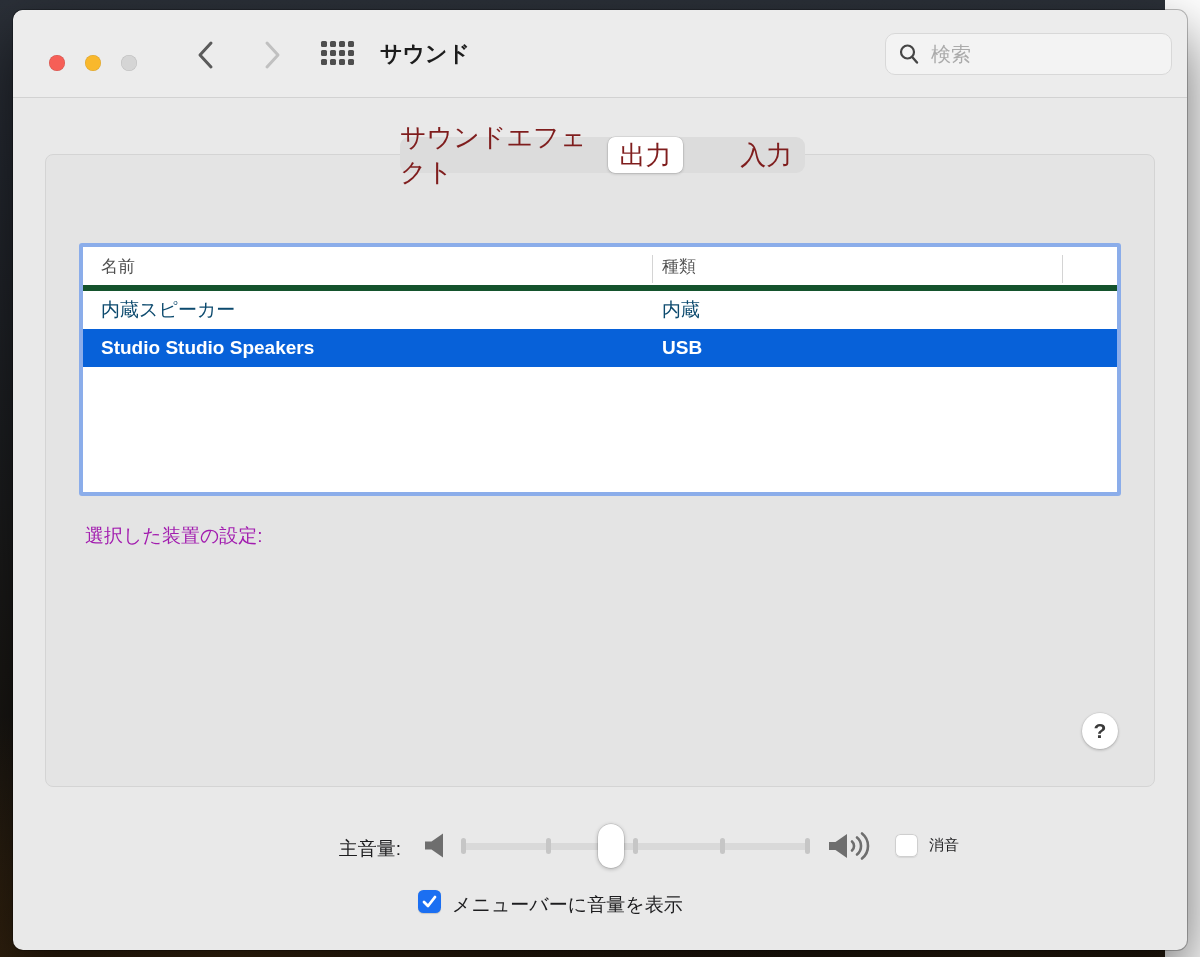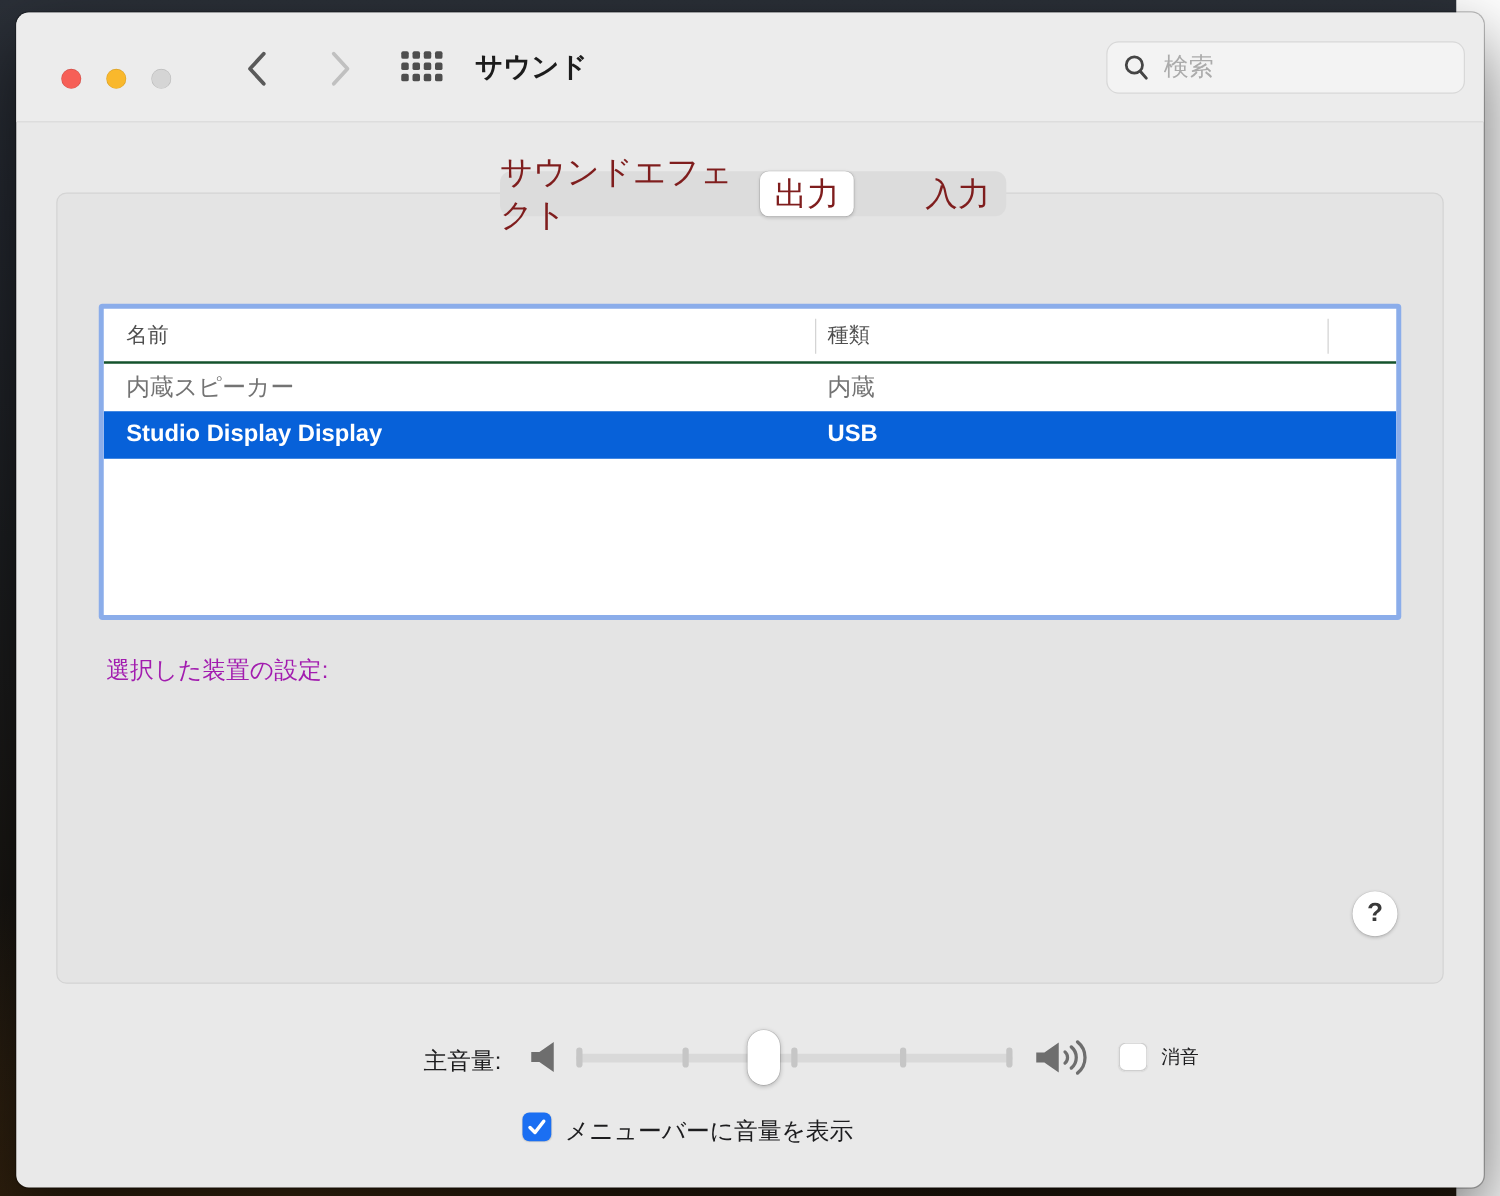--- a/index.html
+++ b/index.html
@@ -49,26 +49,26 @@
   .segment.selected{background:#ffffff;box-shadow:0 0 0 .5px rgba(0,0,0,.12),0 1px 3px rgba(0,0,0,.18);}
   .seg-0{width:233px;} .seg-1{width:85px;} .seg-2{width:87px;margin-left:44px;}
   
   .panel{position:absolute;left:32px;top:144px;width:1110px;height:633px;background:#e4e4e4;
     border:1px solid #d4d4d4;border-radius:8px;}
   .select-label{position:absolute;left:72px;top:194px;font-size:19px;font-weight:700;color:#1d1d1d;z-index:2;}
   
   .table-ring{position:absolute;left:66px;top:233px;width:1042px;height:253px;
     background:var(--focus-ring);border-radius:3px;padding:4px;z-index:2;}
   .device-table{width:100%;height:100%;background:#ffffff;position:relative;overflow:hidden;}
-  .thead{position:relative;height:44px;border-bottom:2px solid #14532d;}
+  .thead{position:relative;height:44px;border-bottom:6px solid #14532d;}
   .th-name{position:absolute;left:18px;top:50%;transform:translateY(-50%);font-size:17px;color:#4f4f4f;}
   .th-type{position:absolute;left:579px;top:50%;transform:translateY(-50%);font-size:17px;color:#4f4f4f;}
   .col-div{position:absolute;top:8px;width:1px;height:28px;background:#d4d4d4;}
   .col-div-1{left:569px;} .col-div-2{left:979px;}
-  .trow{position:relative;height:38px;font-size:19px;color:#737373;}
+  .trow{position:relative;height:38px;font-size:19px;color:#0c4a6e;}
   .trow .cell-name{position:absolute;left:18px;top:50%;transform:translateY(-50%);white-space:nowrap;}
   .trow .cell-type{position:absolute;left:579px;top:50%;transform:translateY(-50%);white-space:nowrap;}
   .trow.selected{background:var(--selection-blue);color:#ffffff;font-weight:600;}
   
   .settings-label{position:absolute;left:72px;top:513px;font-size:19px;color:#a21caf;z-index:2;}
   .no-controls{position:absolute;left:32px;top:570px;width:1110px;text-align:center;
     font-size:19px;color:#2b2b2b;z-index:2;}
   .help-btn{position:absolute;left:1069px;top:703px;width:36px;height:36px;border-radius:50%;
     background:#ffffff;box-shadow:0 0 0 .5px rgba(0,0,0,.08),0 1px 3px rgba(0,0,0,.25);
     display:flex;align-items:center;justify-content:center;
@@ -151,21 +151,21 @@
           <span class="th-name">名前</span>
           <span class="th-type">種類</span>
           <span class="col-div col-div-1"></span>
           <span class="col-div col-div-2"></span>
         </div>
         <div class="trow">
           <span class="cell-name">内蔵スピーカー</span>
           <span class="cell-type">内蔵</span>
         </div>
         <div class="trow selected">
-          <span class="cell-name">Studio Display Display</span>
+          <span class="cell-name">Studio Studio Speakers</span>
           <span class="cell-type">USB</span>
         </div>
       </div>
     </div>
 
     <div class="settings-label">選択した装置の設定:</div>
 
 
     <div class="help-btn">?</div>
 

